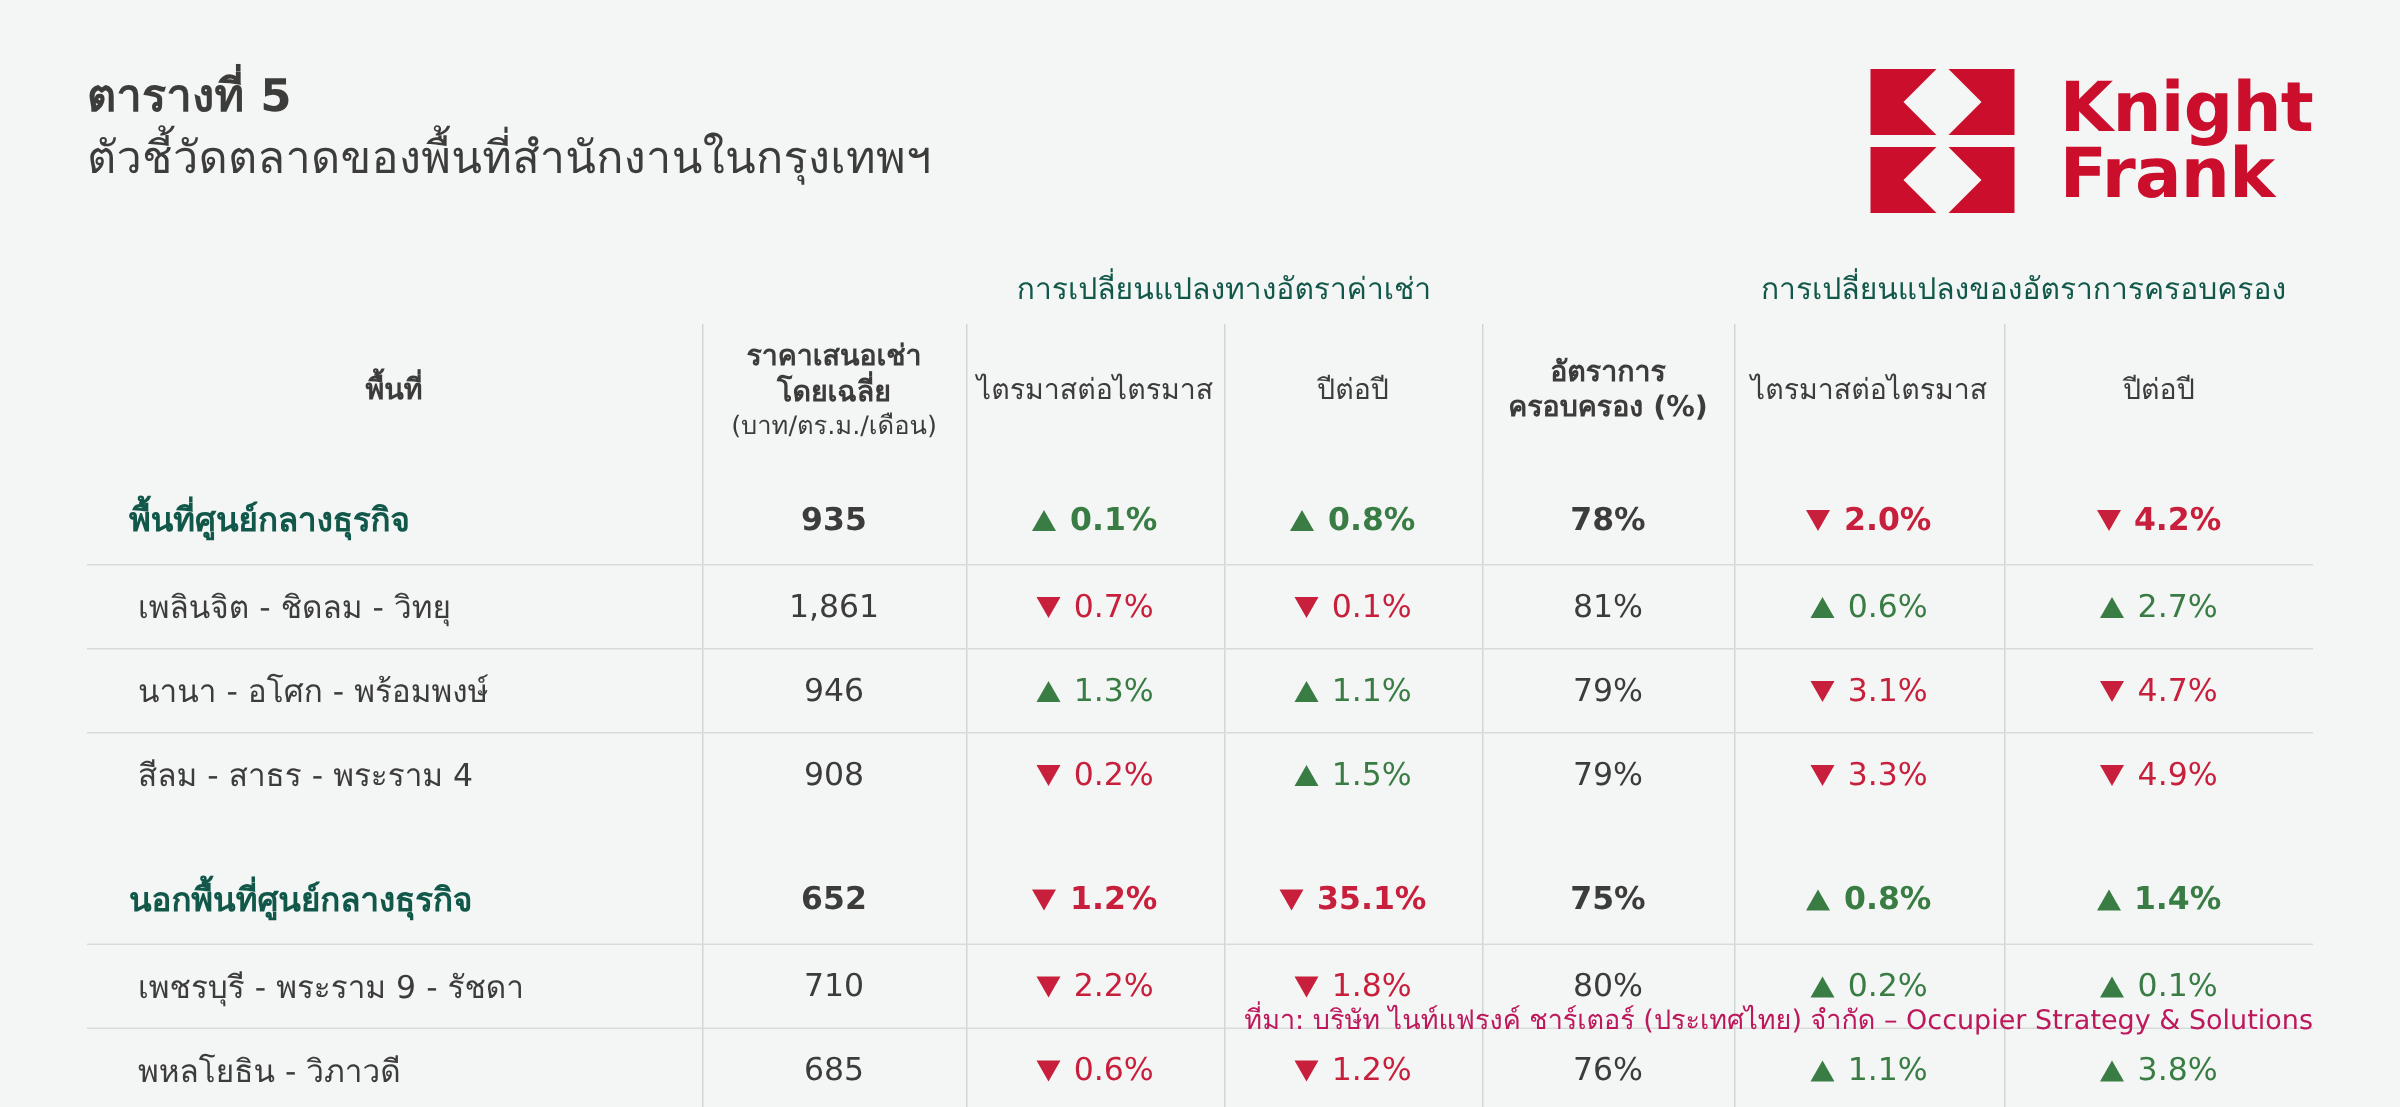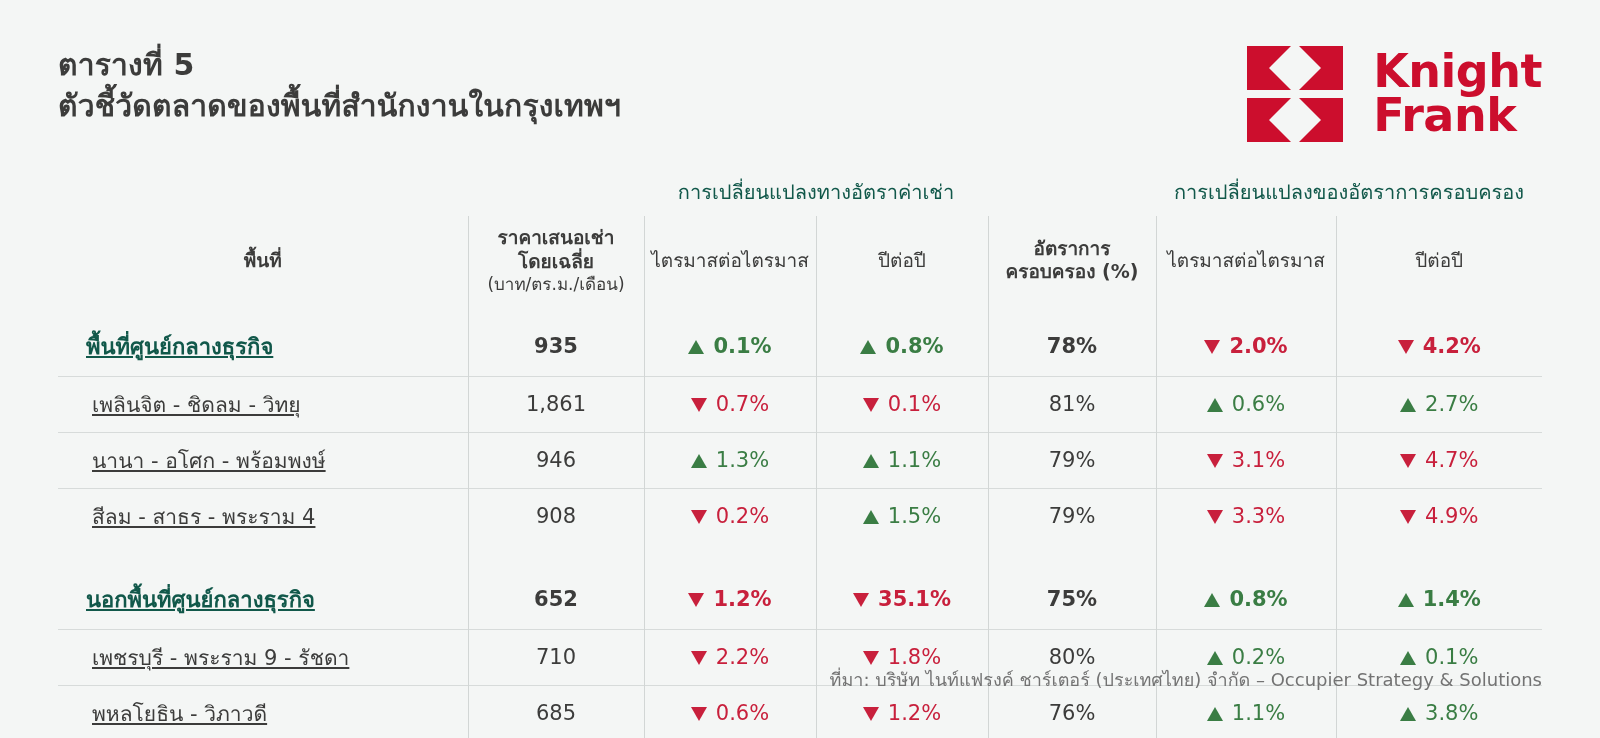--- a/index.html
+++ b/index.html
@@ -39,21 +39,21 @@
   .title-line1 {
     font-size: 30px;
     font-weight: bold;
     color: #3c3c3b;
     line-height: 1.38;
     letter-spacing: .2px;
     white-space: nowrap;
   }
   .title-line2 {
     font-size: 30px;
-    font-weight: bold;
+    font-weight: normal;
     color: #3c3c3b;
     line-height: 1.38;
     letter-spacing: .2px;
     white-space: nowrap;
   }
 
   
   .logo {
     position: absolute;
     right: 0;
@@ -130,21 +130,20 @@
     font-size: 21px;
     text-align: center;
     vertical-align: middle;
     color: #3c3c3b;
     white-space: nowrap;
   }
   tr.row td.area {
     text-align: left;
     padding-left: 34px;
     font-size: 21px;
-    text-decoration: underline;
   }
   tr.row.section td {
     font-weight: bold;
     padding-top: 12px;
     padding-bottom: 12px;
   }
   tr.row.section td.area {
     color: #11584a;
     font-weight: bold;
     padding-left: 28px;
@@ -184,21 +183,21 @@
     border-right: 8px solid transparent;
     border-top: 14px solid #c8203c;
   }
 
   
   .source {
     position: absolute;
     right: 58px;
     bottom: 44px;
     font-size: 18px;
-    color: #737373;
+    color: #be185d;
     white-space: nowrap;
   }
 </style>
 </head>
 <body>
 
 <div class="page">
 
   <div class="header">
     <div class="title-block">

